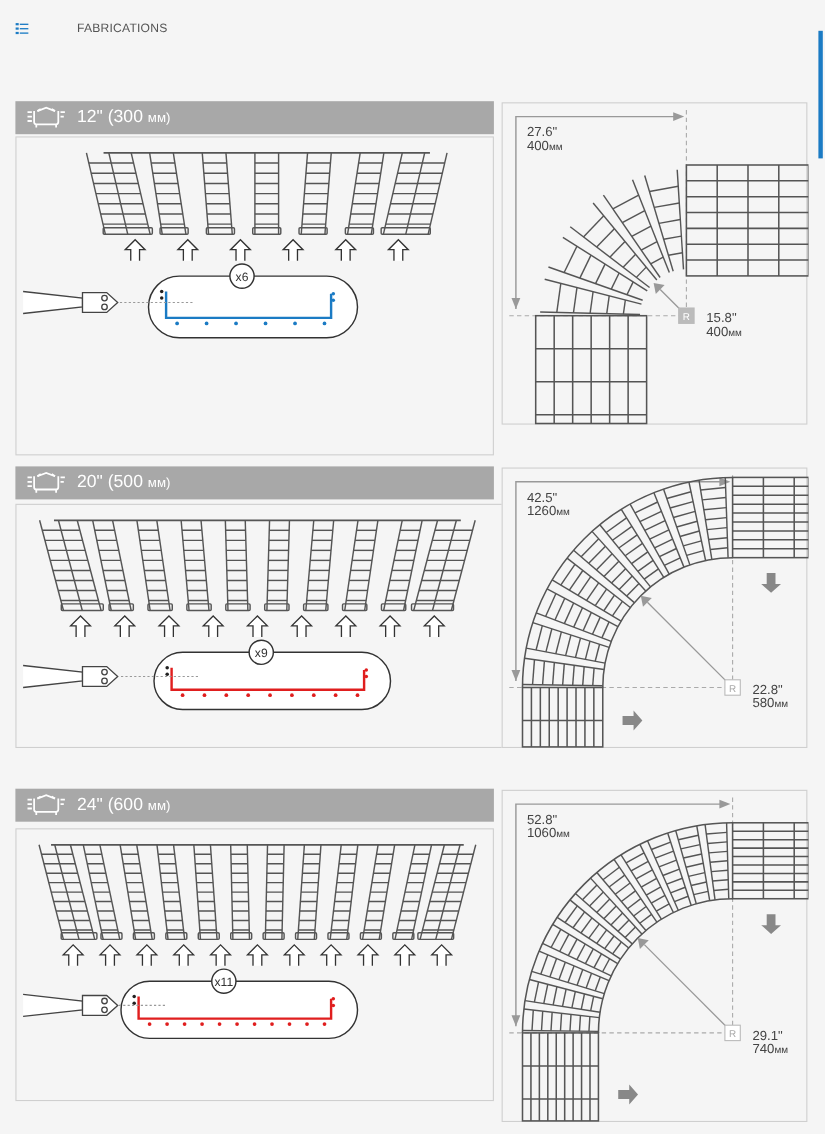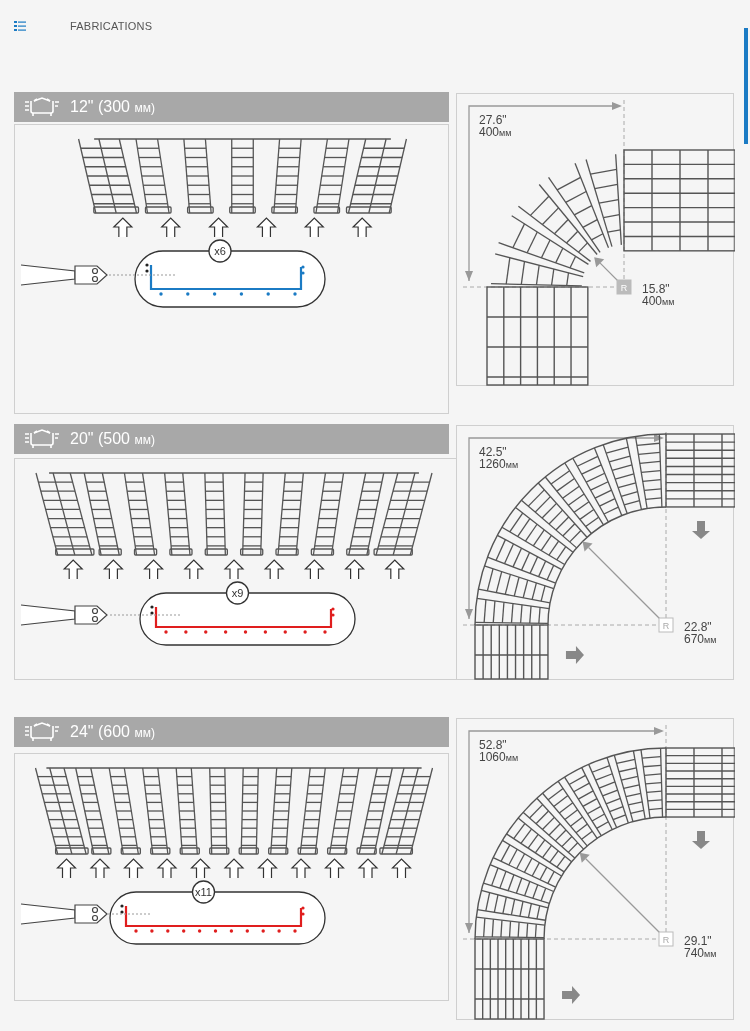--- a/index.html
+++ b/index.html
@@ -566,21 +566,21 @@
           <line x1="205" y1="195" x2="131.53452976230227" y2="121.53452976230231" stroke="#999" stroke-width="1.2"></line>
           <path d="M125.53452976230228 115.53452976230231l2 10 8-8z" fill="#999"></path>
           <rect x="202" y="192" width="14" height="14" fill="#fff" stroke="#bbb" stroke-width="1"></rect>
           <text x="209" y="203" text-anchor="middle" font-size="9" fill="#aaa" font-family="Liberation Sans, sans-serif">R</text>
           <g fill="#888">
             <path d="M108.962 225h10v-5l8 9-8 9v-5h-10z"></path>
             <path d="M240 94.962v10h-5l9 8 9-8h-5v-10z"></path>
           </g>
         </svg>
       <div class="dim span" style="left: 22px; top: 20px;"><span class="si">42.5"</span><br><span class="sm">1260</span><small class="su">мм</small></div>
-      <div class="dim rad" style="left: 227px; top: 195px;"><span class="ri">22.8"</span><br><span class="rm">670</span><small class="ru">мм</small></div>
+      <div class="dim rad" style="left: 227px; top: 195px;"><span class="ri">22.8"</span><br><span class="rm">580</span><small class="ru">мм</small></div>
     </div>
   </div>
 
   <div class="section" style="top: 0px;">
     <div class="hdr" style="top: 717px;">
       <svg width="40" height="22" viewBox="0 0 40 22" style="margin-left:8px">
         <g stroke="#fff" stroke-width="1.6" fill="none">
           <path d="M3 6h4M3 10h4M3 14h4"></path>
           <path d="M9 5v10q0 2 2 2h18q2 0 2-2V5"></path>
           <path d="M12 5l8-3 8 3"></path>

